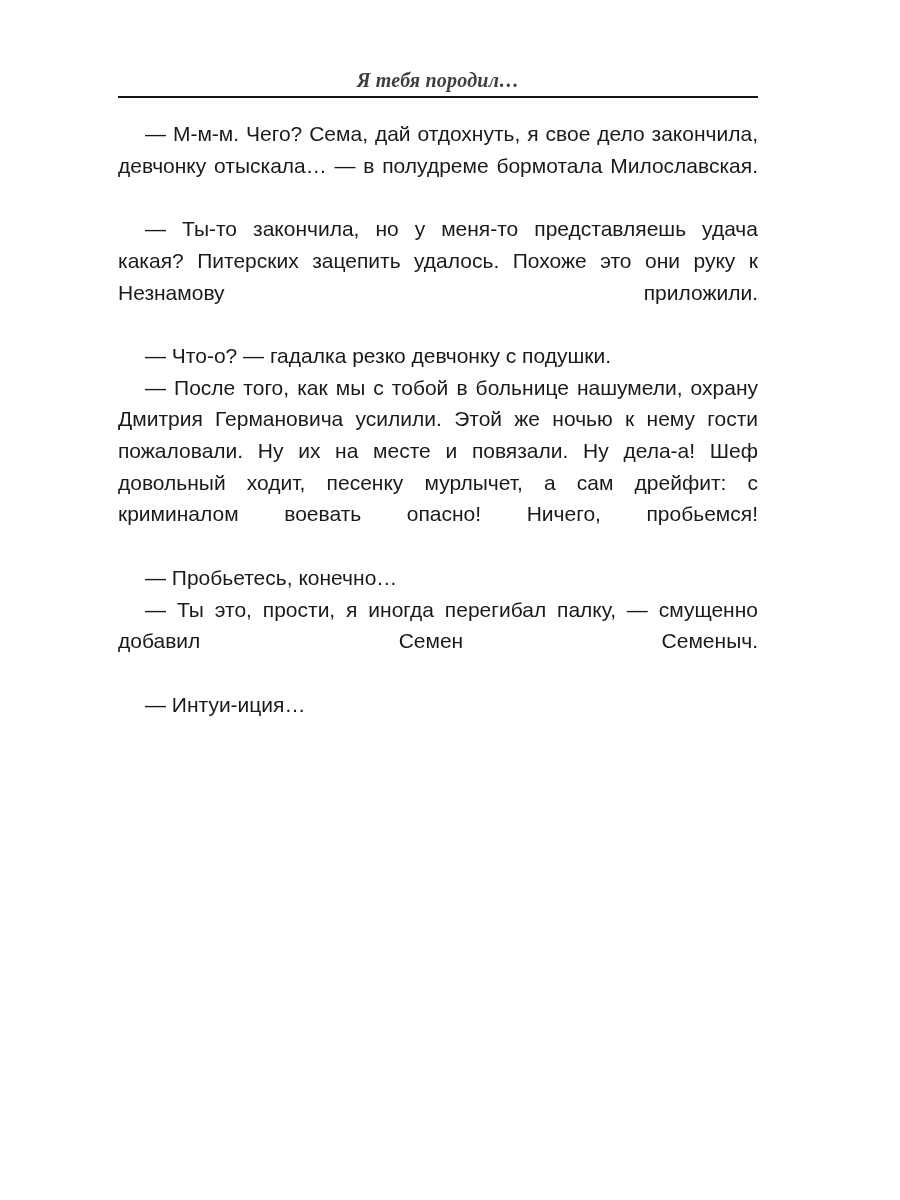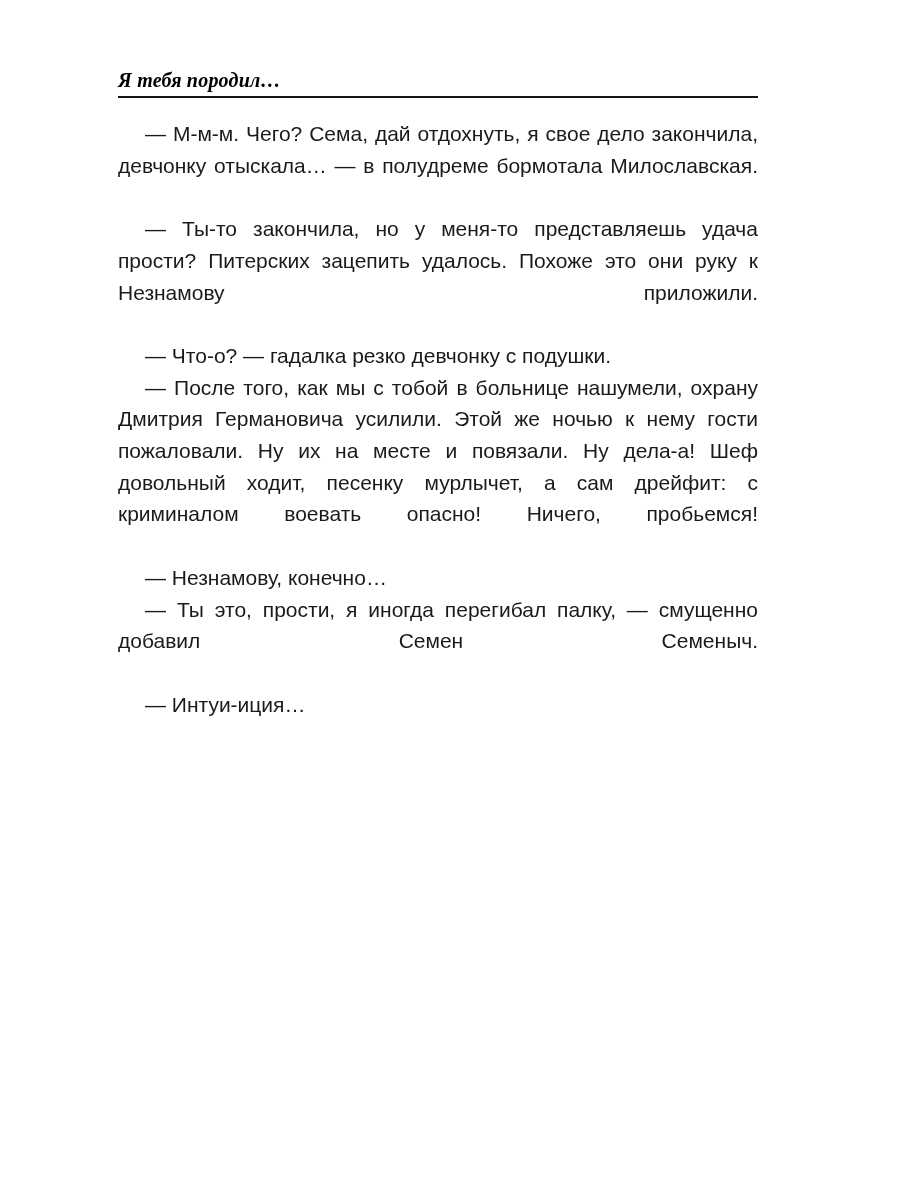--- a/index.html
+++ b/index.html
@@ -20,27 +20,27 @@
 
   .page-inner {
     position: absolute;
     left: 118px;
     top: 68px;
     width: 640px;
   }
 
   
   .running-head {
-    text-align: left;
+    text-align: center;
     font-family: "Liberation Serif", "DejaVu Serif", serif;
     font-weight: bold;
     font-style: italic;
     font-size: 20px;
     line-height: 24px;
-    color: #000000;
+    color: #404040;
     letter-spacing: 0.2px;
     white-space: nowrap;
   }
 
   .head-rule {
     margin-top: 4px;
     width: 100%;
     height: 0;
     border-top: 2.6px solid #161616;
   }
@@ -81,22 +81,22 @@
 
 <div class="page">
   <div class="page-inner">
 
     <div class="running-head">Я тебя породил…</div>
 
     <div class="head-rule"></div>
 
     <div class="body-text">
       <p>— М-м-м. Чего? Сема, дай отдохнуть, я свое дело за­кончила, девчонку отыскала… — в полудреме бормота­ла Милославская.</p>
-      <p>— Ты-то закончила, но у меня-то представляешь удача прости? Питерских зацепить удалось. Похоже это они руку к Незнамову приложили.</p>
+      <p>— Ты-то закончила, но у меня-то представляешь удача какая? Питерских зацепить удалось. Похоже это они руку к Незнамову приложили.</p>
       <p class="no-stretch">— Что-о? — гадалка резко девчонку с подушки.</p>
       <p>— После того, как мы с тобой в больнице нашумели, охрану Дмитрия Германовича усилили. Этой же ночью к нему гости пожаловали. Ну их на месте и повязали. Ну дела-а! Шеф довольный ходит, песенку мурлычет, а сам дрейфит: с криминалом воевать опасно! Ничего, пробьемся!</p>
-      <p class="no-stretch">— Незнамову, конечно…</p>
+      <p class="no-stretch">— Пробьетесь, конечно…</p>
       <p>— Ты это, прости, я иногда перегибал палку, — сму­щенно добавил Семен Семеныч.</p>
       <p class="no-stretch">— Интуи-иция…</p>
     </div>
 
   </div>
 </div>
 
 </body></html>

